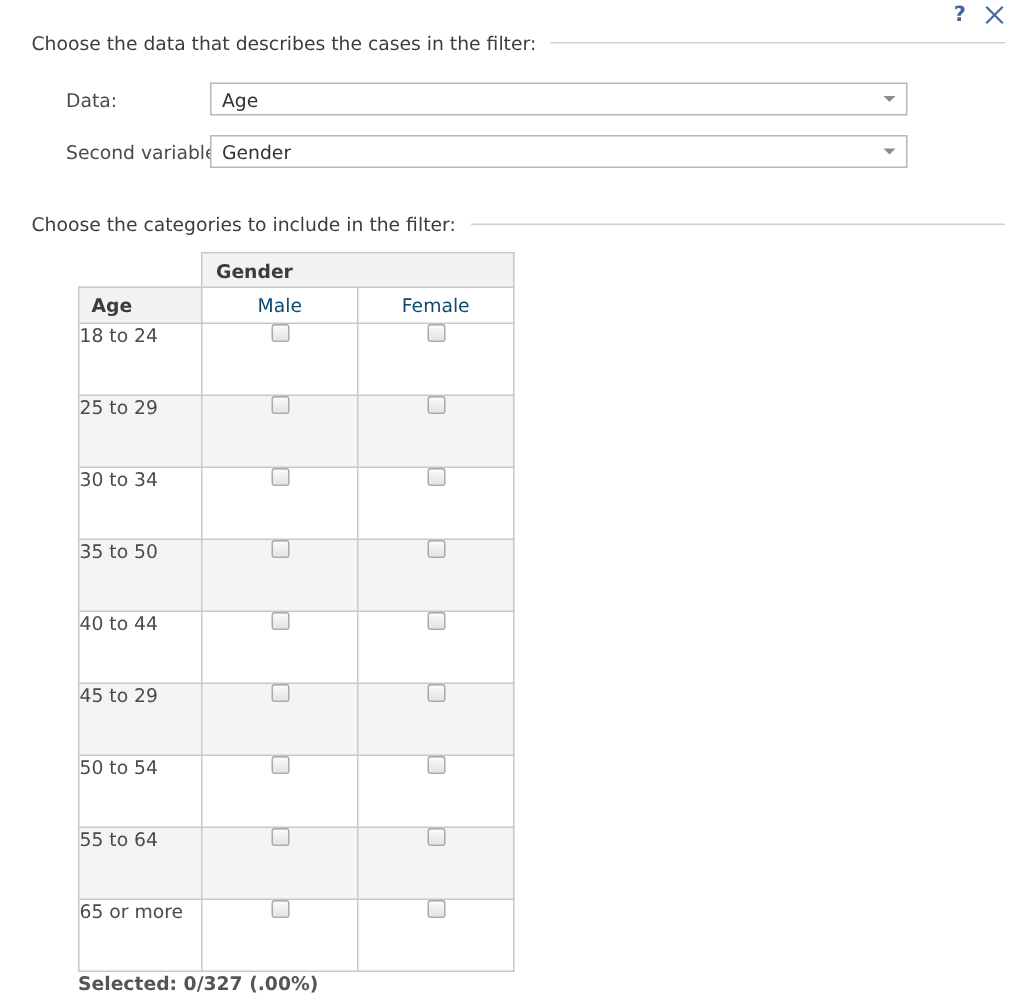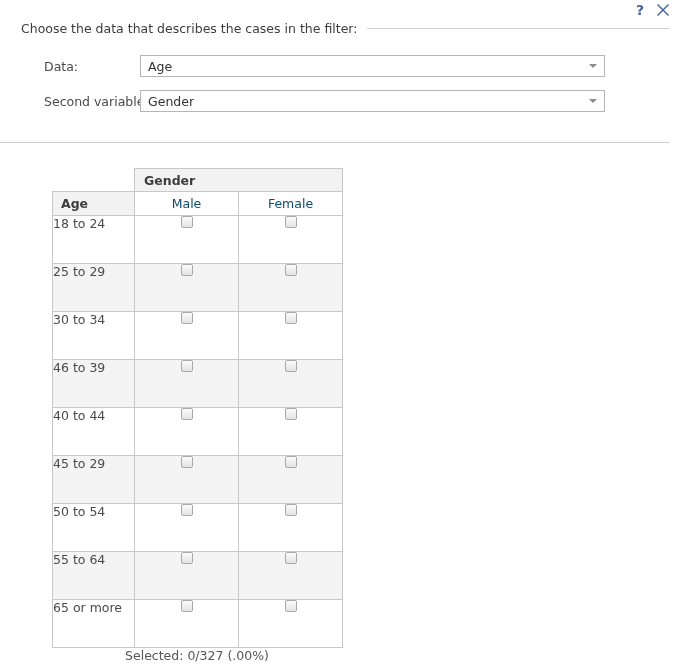--- a/index.html
+++ b/index.html
@@ -215,24 +215,25 @@
     cursor: pointer;
     vertical-align: top;
   }
 
   
   .selected-status {
     position: absolute;
     left: 52px;
     top: 648px;
     width: 290px;
-    text-align: center;
+    text-align: left;
     font-size: 12.5px;
     color: #555555;
     white-space: nowrap;
+    font-weight: bold;
   }
 </style>
 </head>
 <body>
 
 <div class="titlebar">
   <div class="win-controls">
     <span class="help-btn">?</span>
     <span class="close-btn">
       <svg width="14" height="14" viewBox="0 0 14 14" aria-hidden="true">
@@ -258,20 +259,21 @@
 
 <div class="form-row" id="row-second">
   <span class="form-label">Second variable:</span>
   <div class="combo">
     <span class="combo-value">Gender</span>
     <span class="combo-arrow"></span>
   </div>
 </div>
 
 <div class="group-header" id="group2">
+  <span class="gh-text">Choose the categories to include in the filter:</span>
   <span class="gh-rule"></span>
 </div>
 
 <div class="table-wrap">
   <table class="cat-table">
     <colgroup>
       <col class="c-age">
       <col class="c-male">
       <col class="c-female">
     </colgroup>
@@ -296,21 +298,21 @@
           <td class="row-label">25 to 29</td>
           <td class="cb-cell"><span class="chk"></span></td>
           <td class="cb-cell"><span class="chk"></span></td>
         </tr>
         <tr class="data-row odd">
           <td class="row-label">30 to 34</td>
           <td class="cb-cell"><span class="chk"></span></td>
           <td class="cb-cell"><span class="chk"></span></td>
         </tr>
         <tr class="data-row even">
-          <td class="row-label">46 to 39</td>
+          <td class="row-label">35 to 50</td>
           <td class="cb-cell"><span class="chk"></span></td>
           <td class="cb-cell"><span class="chk"></span></td>
         </tr>
         <tr class="data-row odd">
           <td class="row-label">40 to 44</td>
           <td class="cb-cell"><span class="chk"></span></td>
           <td class="cb-cell"><span class="chk"></span></td>
         </tr>
         <tr class="data-row even">
           <td class="row-label">45 to 29</td>

